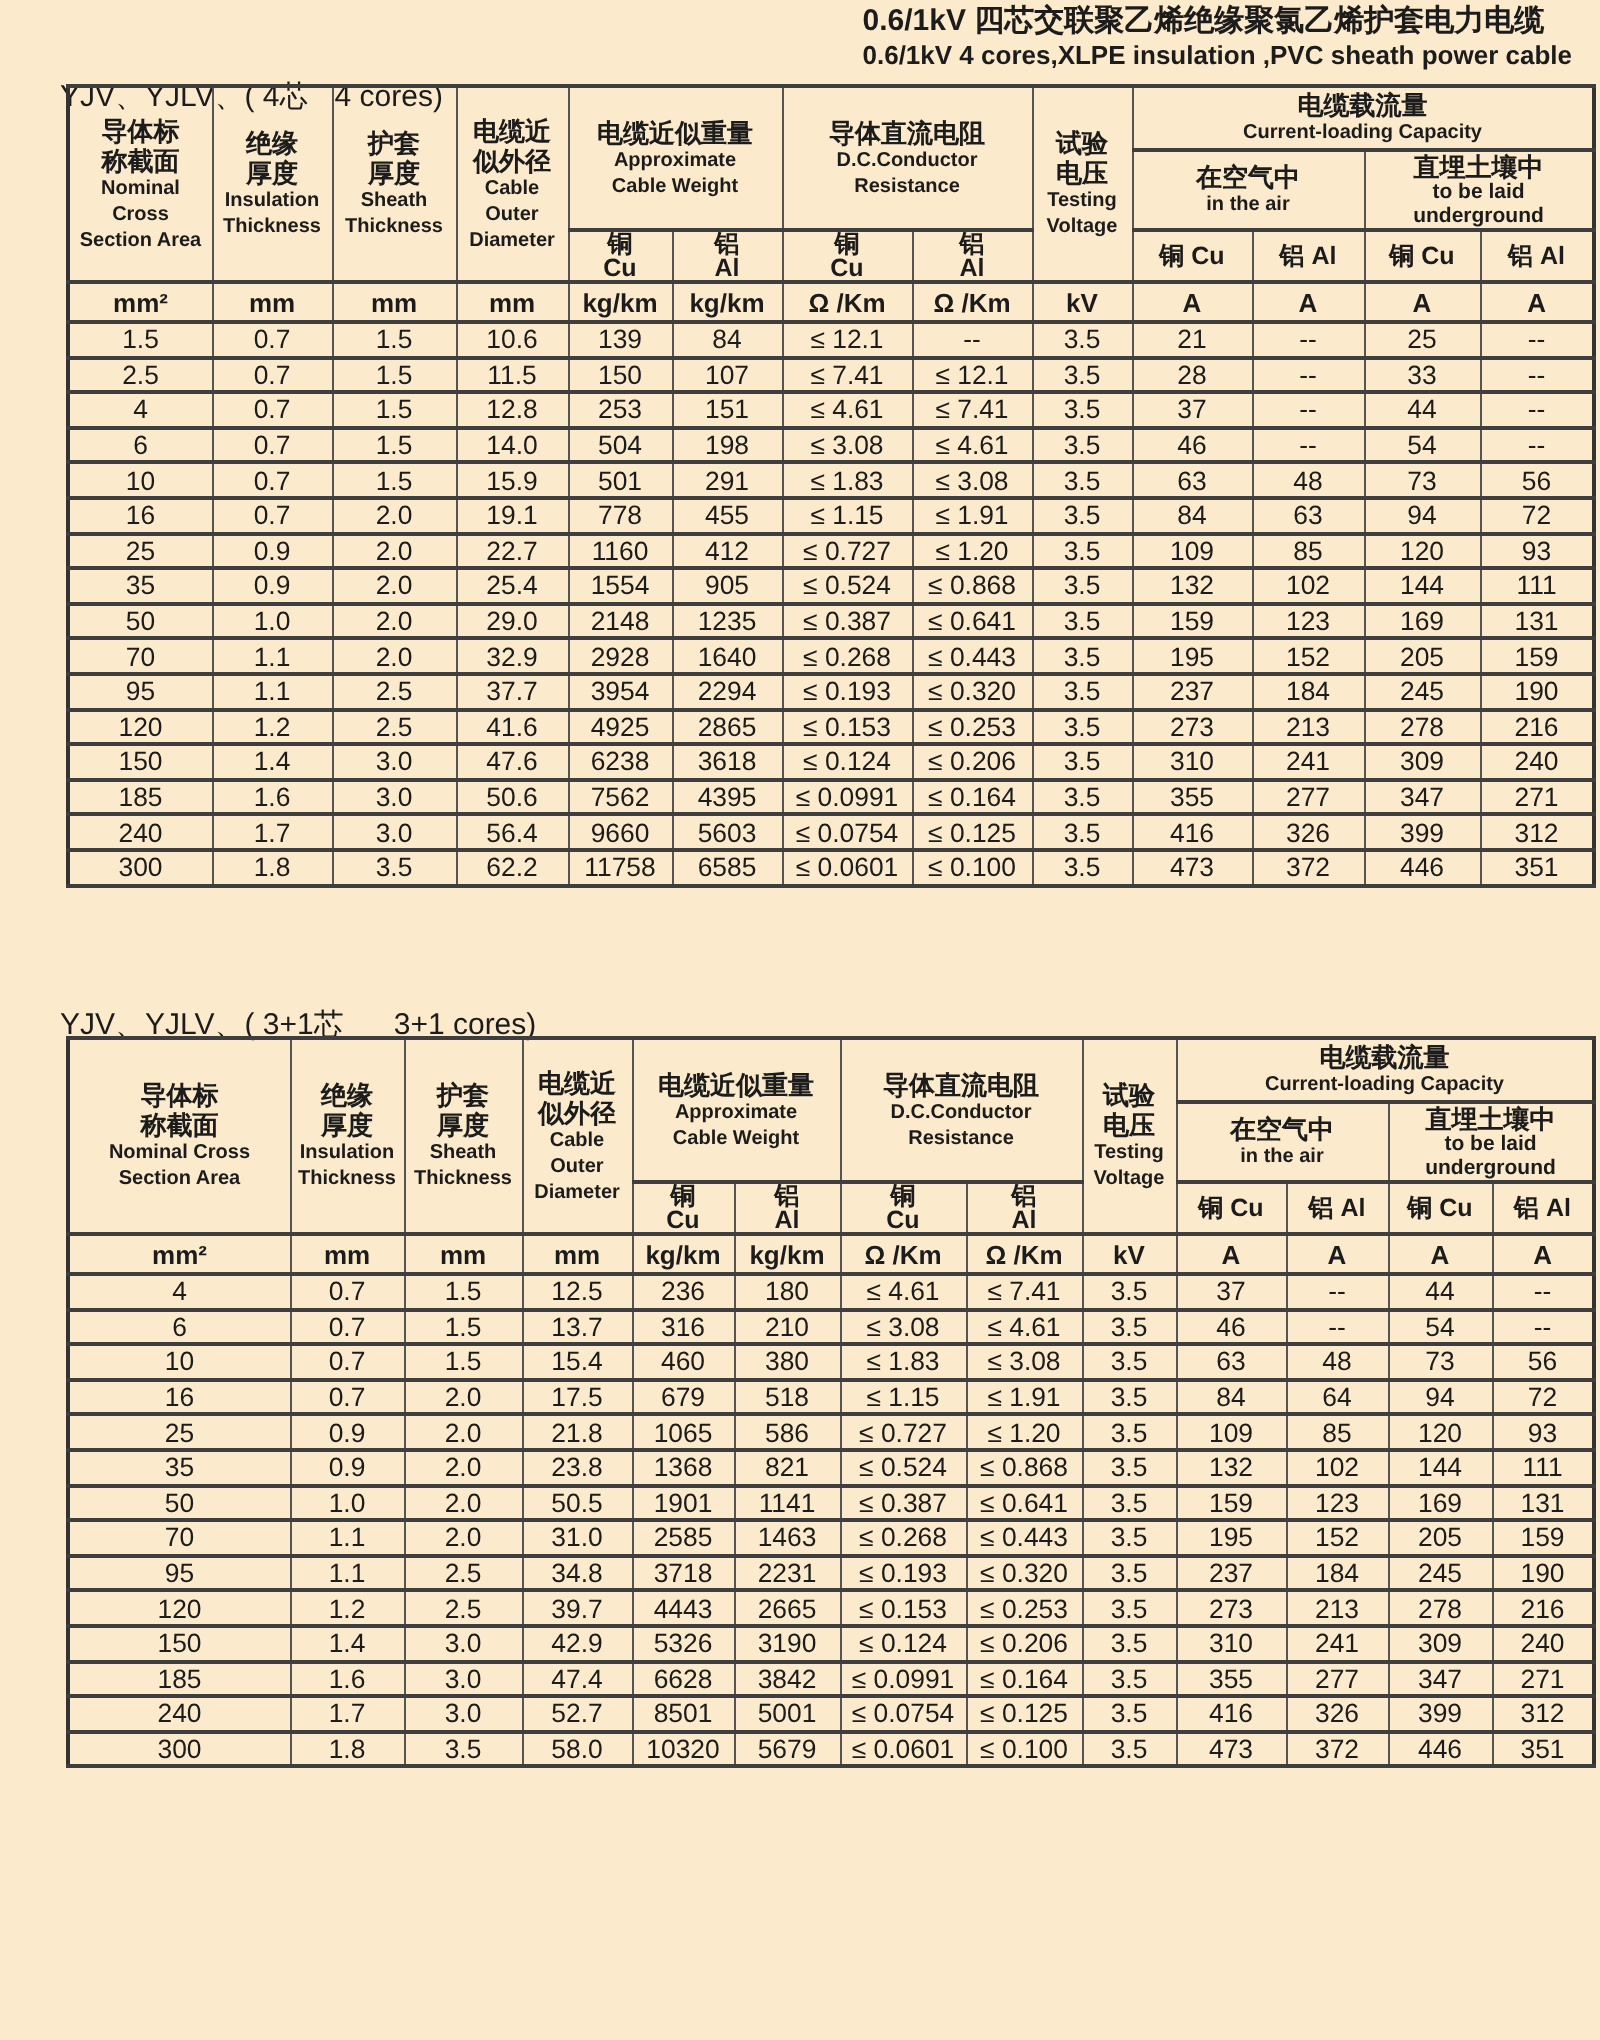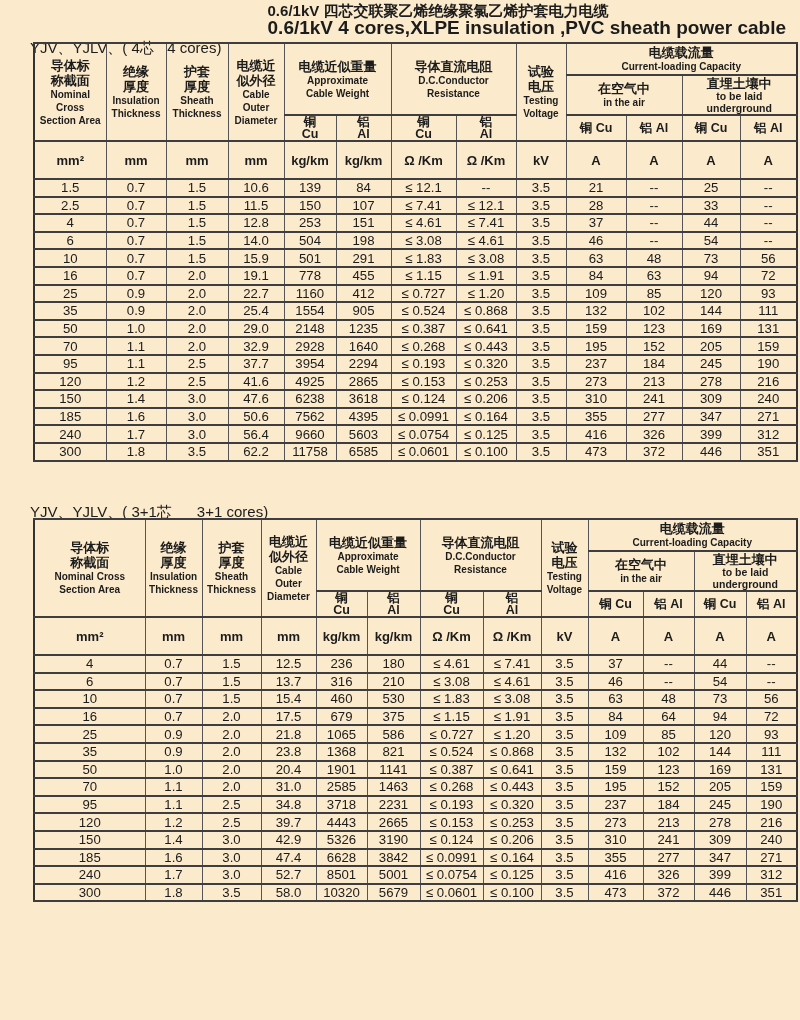--- a/index.html
+++ b/index.html
@@ -6,21 +6,21 @@
   body {
     width:800px; height:1020px;
     background:#fbeacb;
     font-family:"Liberation Sans","DejaVu Sans",sans-serif;
     color:#1c1c1c;
     position:relative;
     overflow:hidden;
   }
   .titles { position:absolute; text-align:left; font-weight:bold; }
   .title-zh { font-size:15px; line-height:17px; }
-  .title-en { font-size:19px; line-height:17px; }
+  .title-en { font-size:13px; line-height:17px; }
   #titles1 { top:2px; right:14px; }
   #titles2 { top:465px; right:28px; }
   .side-label { position:absolute; left:30px; font-size:15px; white-space:pre;margin-top:16px; }
   #label1 { top:23px; }
   #label2 { top:487px; }
 
   .spec-table { position:absolute; left:33px; width:763px; border-collapse:collapse; table-layout:fixed; }
   #table1 { top:42px; }
   #table2 { top:518px; }
 
@@ -35,21 +35,21 @@
   .spec-table { border:2px solid #333; }
 
   thead th { font-weight:bold; }
   .hdr-zh { font-size:13px; line-height:15px; }
   .hdr-en { font-size:10px; line-height:13px; }
   .hdr-en-sm { font-size:10.5px; line-height:11.5px; font-weight:bold; }
   .hr1 { height:32px; }
   .hr2 { height:34px; }
   .hr3 { height:24px; }
   .hr3 th { font-size:12.5px; line-height:12px; }
-  .units-row { height:38px;margin-top:25px; }
+  .units-row { height:20px;margin-top:25px; }
   .units-row th { font-size:13px; }
 
   tbody tr { height:17.6px; }
   tbody td { font-size:13.2px; line-height:15px; }
 </style>
 </head>
 <body>
 
 <div>
 
@@ -564,36 +564,36 @@
           <td>--</td>
           <td>54</td>
           <td>--</td>
         </tr>
         <tr>
           <td>10</td>
           <td>0.7</td>
           <td>1.5</td>
           <td>15.4</td>
           <td>460</td>
-          <td>530</td>
+          <td>380</td>
           <td>≤ 1.83</td>
           <td>≤ 3.08</td>
           <td>3.5</td>
           <td>63</td>
           <td>48</td>
           <td>73</td>
           <td>56</td>
         </tr>
         <tr>
           <td>16</td>
           <td>0.7</td>
           <td>2.0</td>
           <td>17.5</td>
           <td>679</td>
-          <td>375</td>
+          <td>518</td>
           <td>≤ 1.15</td>
           <td>≤ 1.91</td>
           <td>3.5</td>
           <td>84</td>
           <td>64</td>
           <td>94</td>
           <td>72</td>
         </tr>
         <tr>
           <td>25</td>
@@ -622,21 +622,21 @@
           <td>3.5</td>
           <td>132</td>
           <td>102</td>
           <td>144</td>
           <td>111</td>
         </tr>
         <tr>
           <td>50</td>
           <td>1.0</td>
           <td>2.0</td>
-          <td>20.4</td>
+          <td>50.5</td>
           <td>1901</td>
           <td>1141</td>
           <td>≤ 0.387</td>
           <td>≤ 0.641</td>
           <td>3.5</td>
           <td>159</td>
           <td>123</td>
           <td>169</td>
           <td>131</td>
         </tr>

